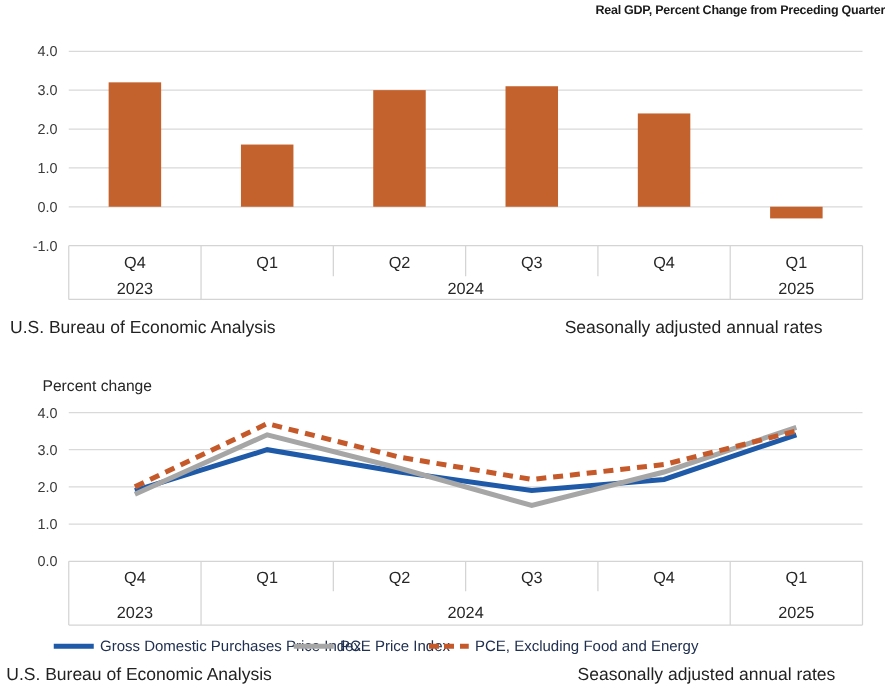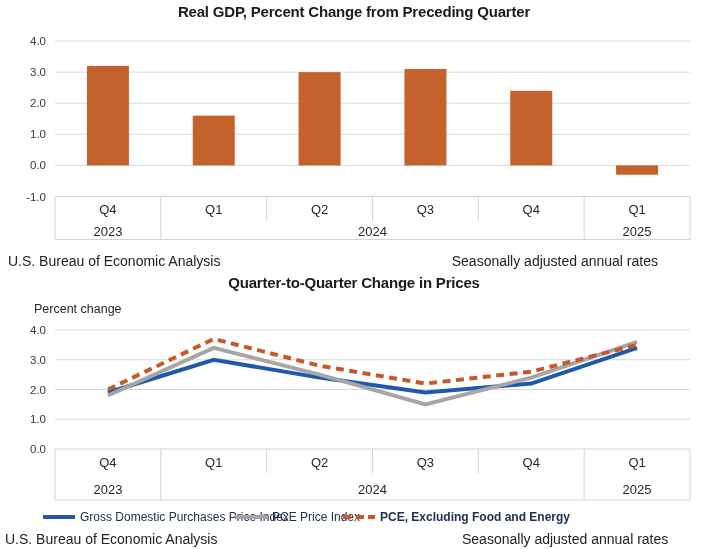--- a/index.html
+++ b/index.html
@@ -1,19 +1,19 @@
 <!DOCTYPE html>
 <html><head>
 <meta charset="utf-8">
 <style>
   html,body{margin:0;padding:0;background:#fff;}
   #page{position:relative;width:708px;height:549px;background:#fff;overflow:hidden;
         font-family:"Liberation Sans",sans-serif;}
-  .chart-title{position:absolute;left:0;width:708px;text-align:center;
-        font-size:15px;font-weight:bold;color:#1a1a1a;letter-spacing:-0.2px;}
+  .chart-title{position:absolute;left:0;width:708px;text-align:right;
+        font-size:10px;font-weight:bold;color:#1a1a1a;letter-spacing:-0.2px;}
   .footnote{position:absolute;font-size:14px;color:#222;white-space:nowrap;}
   .axis-unit-label{position:absolute;font-size:12.5px;color:#262626;}
   svg{position:absolute;left:0;display:block;}
   .legend{position:absolute;left:0;top:507px;width:708px;height:20px;}
   .legend-item{position:absolute;top:0;display:flex;align-items:center;height:20px;}
   .legend-swatch{width:32px;height:4px;margin-right:5px;flex:0 0 auto;}
   .legend-label{font-size:12px;color:#203050;white-space:nowrap;}
 </style>
 </head>
 <body>
@@ -56,21 +56,20 @@
       <rect x="192.75" y="85.64" width="42" height="49.760000000000005" fill="#C4622D"></rect>
       <rect x="298.5833333333333" y="42.099999999999994" width="42" height="93.30000000000001" fill="#C4622D"></rect>
       <rect x="404.41666666666663" y="38.989999999999995" width="42" height="96.41000000000001" fill="#C4622D"></rect>
       <rect x="510.25" y="60.760000000000005" width="42" height="74.64" fill="#C4622D"></rect>
       <rect x="616.0833333333333" y="135.4" width="42" height="9.33" fill="#C4622D"></rect>
     </svg>
 
   <div class="footnote" style="left:8px;top:253px;">U.S. Bureau of Economic Analysis</div>
   <div class="footnote" style="right:50px;top:253px;text-align:right;">Seasonally adjusted annual rates</div>
 
-  <div class="chart-title" style="top:274px;">Quarter-to-Quarter Change in Prices</div>
 
   <div class="axis-unit-label" style="left:34px;top:302px;">Percent change</div>
 
   <svg id="prices-svg" style="top:322px;" width="708" height="183" viewBox="0 0 708 183">
       <line x1="55" y1="8" x2="690" y2="8" stroke="#D9D9D9" stroke-width="1"></line>
       <text x="46" y="12" text-anchor="end" font-size="11.5" fill="#3a3a3a">4.0</text>
       <line x1="55" y1="37.75" x2="690" y2="37.75" stroke="#D9D9D9" stroke-width="1"></line>
       <text x="46" y="41.75" text-anchor="end" font-size="11.5" fill="#3a3a3a">3.0</text>
       <line x1="55" y1="67.5" x2="690" y2="67.5" stroke="#D9D9D9" stroke-width="1"></line>
       <text x="46" y="71.5" text-anchor="end" font-size="11.5" fill="#3a3a3a">2.0</text>
@@ -102,21 +101,21 @@
 
   <div class="legend">
     <div class="legend-item" style="left:43px;">
       <span class="legend-swatch" style="background: rgb(31, 90, 168);"></span>
       <span class="legend-label">Gross Domestic Purchases Price Index</span>
     </div>
     <div class="legend-item" style="left:235px;">
       <span class="legend-swatch" style="background: rgb(166, 166, 166);"></span>
       <span class="legend-label">PCE Price Index</span>
     </div>
-    <div class="legend-item" style="left:343px;font-weight:bold;">
+    <div class="legend-item" style="left:343px;">
       <span class="legend-swatch" style="background: repeating-linear-gradient(90deg, rgb(197, 89, 42) 0px, rgb(197, 89, 42) 8px, transparent 8px, transparent 12.5px);"></span>
       <span class="legend-label">PCE, Excluding Food and Energy</span>
     </div>
   </div>
 
   <div class="footnote" style="left:5px;top:531px;">U.S. Bureau of Economic Analysis</div>
   <div class="footnote" style="left:462px;top:531px;">Seasonally adjusted annual rates</div>
 
 </div>
 

